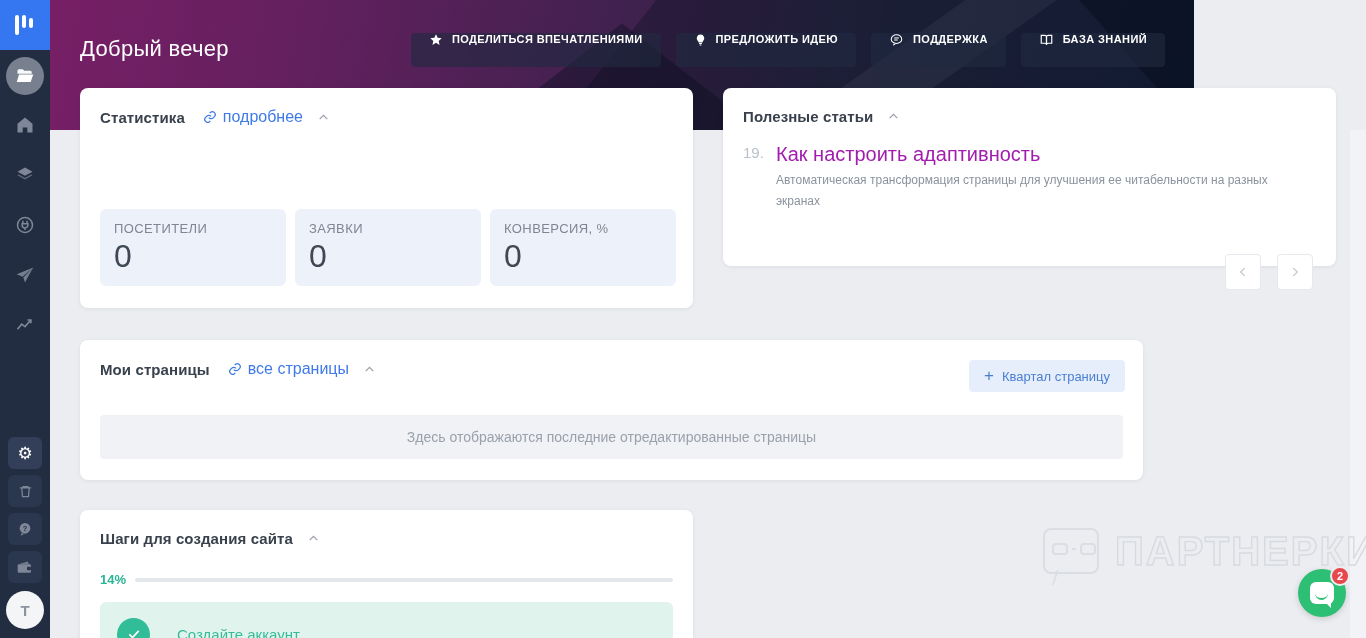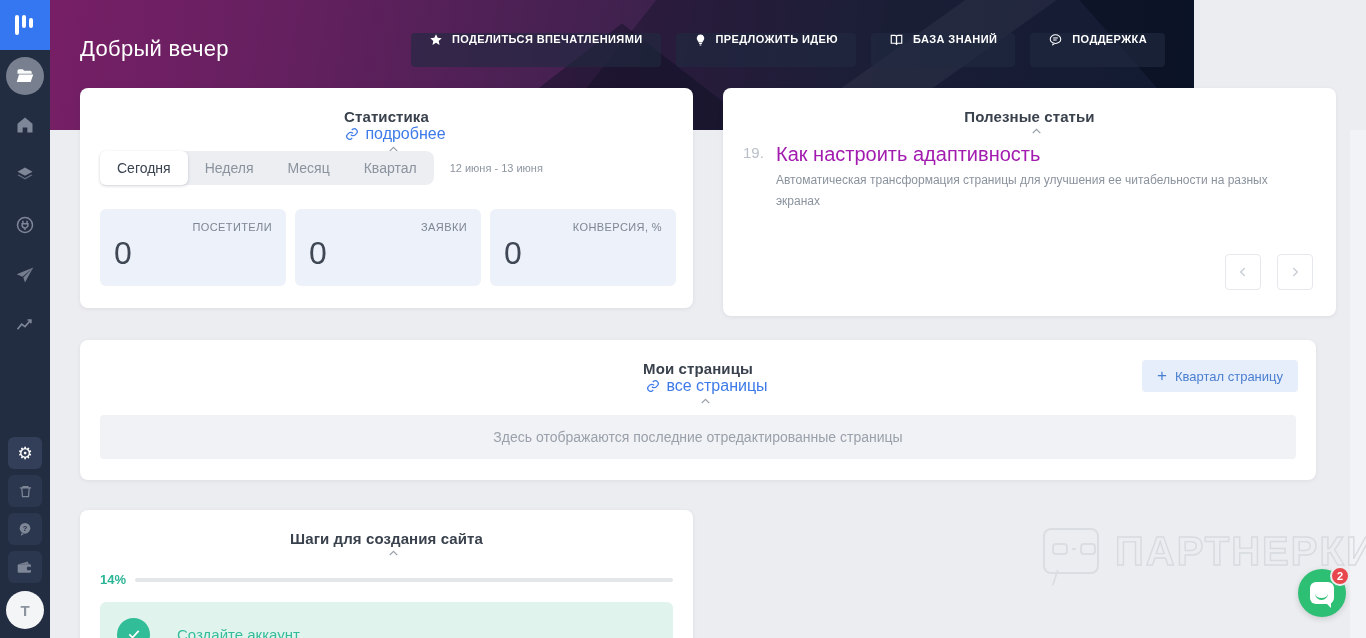--- a/index.html
+++ b/index.html
@@ -29,51 +29,51 @@
   .hdr-buttons { position:absolute; right:29px; top:33px; display:flex; gap:15px; z-index:3; }
   .hdr-btn { height:34px; display:flex; align-items:flex-start; gap:9px; padding:0 18px; border-radius:4px;
     background:rgba(32,42,64,.62); color:#fff; font-size:11px; font-weight:700; letter-spacing:.4px; cursor:pointer; white-space:nowrap; }
   .hdr-btn .bi { display:flex; align-items:center; }
 
   
   .scroll-strip { position:absolute; right:0; top:130px; width:16px; height:508px; background:#f2f3f6; z-index:5; }
 
   
   .card { position:absolute; background:#fff; border-radius:8px; box-shadow:0 1px 4px rgba(40,50,70,.08); z-index:10; }
-  .card-head { display:flex; align-items:center; padding:20px 20px 0 20px;flex-direction:column; }
+  .card-head { display:flex; align-items:center; padding:20px 20px 0 20px; }
   .card-title { font-size:15px; font-weight:700; color:#39414d; letter-spacing:.1px; }
   .head-link { display:flex; align-items:center; gap:6px; margin-left:18px; color:#3e7ae8; font-size:16px; cursor:pointer; }
   .chev { margin-left:14px; cursor:pointer; display:flex; align-items:center; }
 
   
   .card-stats { left:80px; top:88px; width:613px; height:220px; }
   .tab-row { position:absolute; left:20px; top:63px; display:flex; align-items:center; }
   .tabs { display:flex; background:#eceef2; border-radius:8px; height:34px; align-items:stretch; }
   .tab { display:flex; align-items:center; padding:0 17px; font-size:14px; color:#8b939e; cursor:pointer; border-radius:8px; }
   .tab.active { background:#fff; color:#3a4350; border-radius:6px; box-shadow:0 1px 3px rgba(60,70,90,.25); font-weight:500; }
   .date-range { margin-left:16px; font-size:11px; color:#8d95a0; }
   .metrics { position:absolute; left:20px; top:121px; display:flex; gap:9px; }
   .metric { width:186px; height:77px; background:#edf1f9; border-radius:6px; padding:12px 14px; }
-  .metric-label { font-size:11px; color:#7d8694; letter-spacing:.4px;text-align:right; }
+  .metric-label { font-size:13px; color:#7d8694; letter-spacing:.4px; }
   .metric-value { font-size:32px; color:#3f4854; margin-top:2px; font-weight:400; }
 
   
-  .card-articles { left:723px; top:88px; width:613px; height:228px; }
+  .card-articles { left:723px; top:88px; width:613px; height:178px; }
   .article-item { position:absolute; left:20px; top:55px; display:flex; cursor:pointer; }
   .article-num { width:33px; font-size:15px; color:#b9c0c9; font-weight:400; padding-top:1px; }
   .article-title { font-size:20px; color:#a21caf; font-weight:400; }
   .article-desc { font-size:12px; color:#8b939e; line-height:1.75; margin-top:4px; max-width:535px; }
   .dots-row { position:absolute; left:19px; top:260px; display:flex; gap:9px; align-items:center; }
   .dot { width:5px; height:5px; border-radius:50%; background:#c9cdd5; cursor:pointer; }
   .dot.active { background:#3e7ae8; }
   .pager { position:absolute; right:23px; top:166px; display:flex; gap:16px; }
   .pager-btn { width:36px; height:36px; border:1px solid #e5e8ec; border-radius:4px; background:#fff; display:flex; align-items:center; justify-content:center; cursor:pointer; }
 
   
-  .card-pages { left:80px; top:340px; width:1236px; height:140px; }
+  .card-pages { left:80px; top:340px; width:1063px; height:140px; }
   .create-btn { position:absolute; right:18px; top:20px; height:32px; display:flex; align-items:center; gap:8px; padding:0 15px;
     background:#e7eefb; color:#4a7fd0; border-radius:4px; font-size:13px; font-weight:500; cursor:pointer; }
   .create-plus { font-size:17px; font-weight:400; line-height:1; margin-top:-2px; }
   .empty-bar { position:absolute; left:20px; right:20px; top:75px; height:44px; background:#f1f2f5; border-radius:4px;
     display:flex; align-items:center; justify-content:center; font-size:14px; color:#9aa1ab; }
 
   
   .card-steps { left:80px; top:510px; width:613px; height:200px; }
   .progress-row { position:absolute; left:20px; top:62px; right:20px; display:flex; align-items:center; }
   .progress-pct { font-size:13px; font-weight:700; color:#2bb596; width:35px; }
@@ -127,37 +127,37 @@
         <svg width="13" height="14" viewBox="0 0 24 24" fill="#fff">
             <path d="M12 2a7 7 0 0 1 4.7 12.2c-.7.6-1.2 1.6-1.2 2.3H8.5c0-.7-.5-1.7-1.2-2.3A7 7 0 0 1 12 2z"></path>
             <rect x="9" y="17.5" width="6" height="1.8" rx="0.9"></rect>
             <rect x="10" y="20.2" width="4" height="1.8" rx="0.9"></rect>
           </svg>
       </span>
       <span>ПРЕДЛОЖИТЬ ИДЕЮ</span>
     </div>
     <div class="hdr-btn">
       <span class="bi">
-        <svg width="15" height="14" viewBox="0 0 24 24" fill="none" stroke="#fff" stroke-width="2">
-            <path d="M3 4h6a3 3 0 0 1 3 3v13a2.5 2.5 0 0 0-2.5-2.5H3z"></path>
-            <path d="M21 4h-6a3 3 0 0 0-3 3v13a2.5 2.5 0 0 1 2.5-2.5H21z"></path>
-          </svg>
-      </span>
-      <span>БАЗА ЗНАНИЙ</span>
-    </div>
-    <div class="hdr-btn">
-      <span class="bi">
         <svg width="15" height="14" viewBox="0 0 24 24" fill="none" stroke="#fff" stroke-width="1.8">
             <ellipse cx="12" cy="10.5" rx="9" ry="7.5"></ellipse>
             <path d="M7 18l-1 4 5-3" fill="#fff" stroke="none"></path>
             <line x1="8" y1="8.5" x2="16" y2="8.5"></line>
             <line x1="8" y1="12" x2="14" y2="12"></line>
           </svg>
       </span>
       <span>ПОДДЕРЖКА</span>
+    </div>
+    <div class="hdr-btn">
+      <span class="bi">
+        <svg width="15" height="14" viewBox="0 0 24 24" fill="none" stroke="#fff" stroke-width="2">
+            <path d="M3 4h6a3 3 0 0 1 3 3v13a2.5 2.5 0 0 0-2.5-2.5H3z"></path>
+            <path d="M21 4h-6a3 3 0 0 0-3 3v13a2.5 2.5 0 0 1 2.5-2.5H21z"></path>
+          </svg>
+      </span>
+      <span>БАЗА ЗНАНИЙ</span>
     </div>
   </div>
 </div>
 
 <div class="scroll-strip"></div>
 
 <div class="sidebar">
   <div class="logo-sq">
     <span>
       <svg width="22" height="24" viewBox="0 0 22 24" fill="#fff">
@@ -261,29 +261,20 @@
           </svg>
       </span>
       <span>подробнее</span>
     </span>
     <span class="chev">
       <svg width="13" height="13" viewBox="0 0 24 24" fill="none" stroke="#9aa1ab" stroke-width="2.4">
           <path d="M5 15l7-7 7 7"></path>
         </svg>
     </span>
   </div>
-  <div class="tab-row">
-    <div class="tabs">
-      <span class="tab active">Сегодня</span>
-      <span class="tab">Неделя</span>
-      <span class="tab">Месяц</span>
-      <span class="tab">Квартал</span>
-    </div>
-    <span class="date-range">12 июня - 13 июня</span>
-  </div>
   <div class="metrics">
     <div class="metric">
       <div class="metric-label">ПОСЕТИТЕЛИ</div>
       <div class="metric-value">0</div>
     </div>
     <div class="metric">
       <div class="metric-label">ЗАЯВКИ</div>
       <div class="metric-value">0</div>
     </div>
     <div class="metric">

